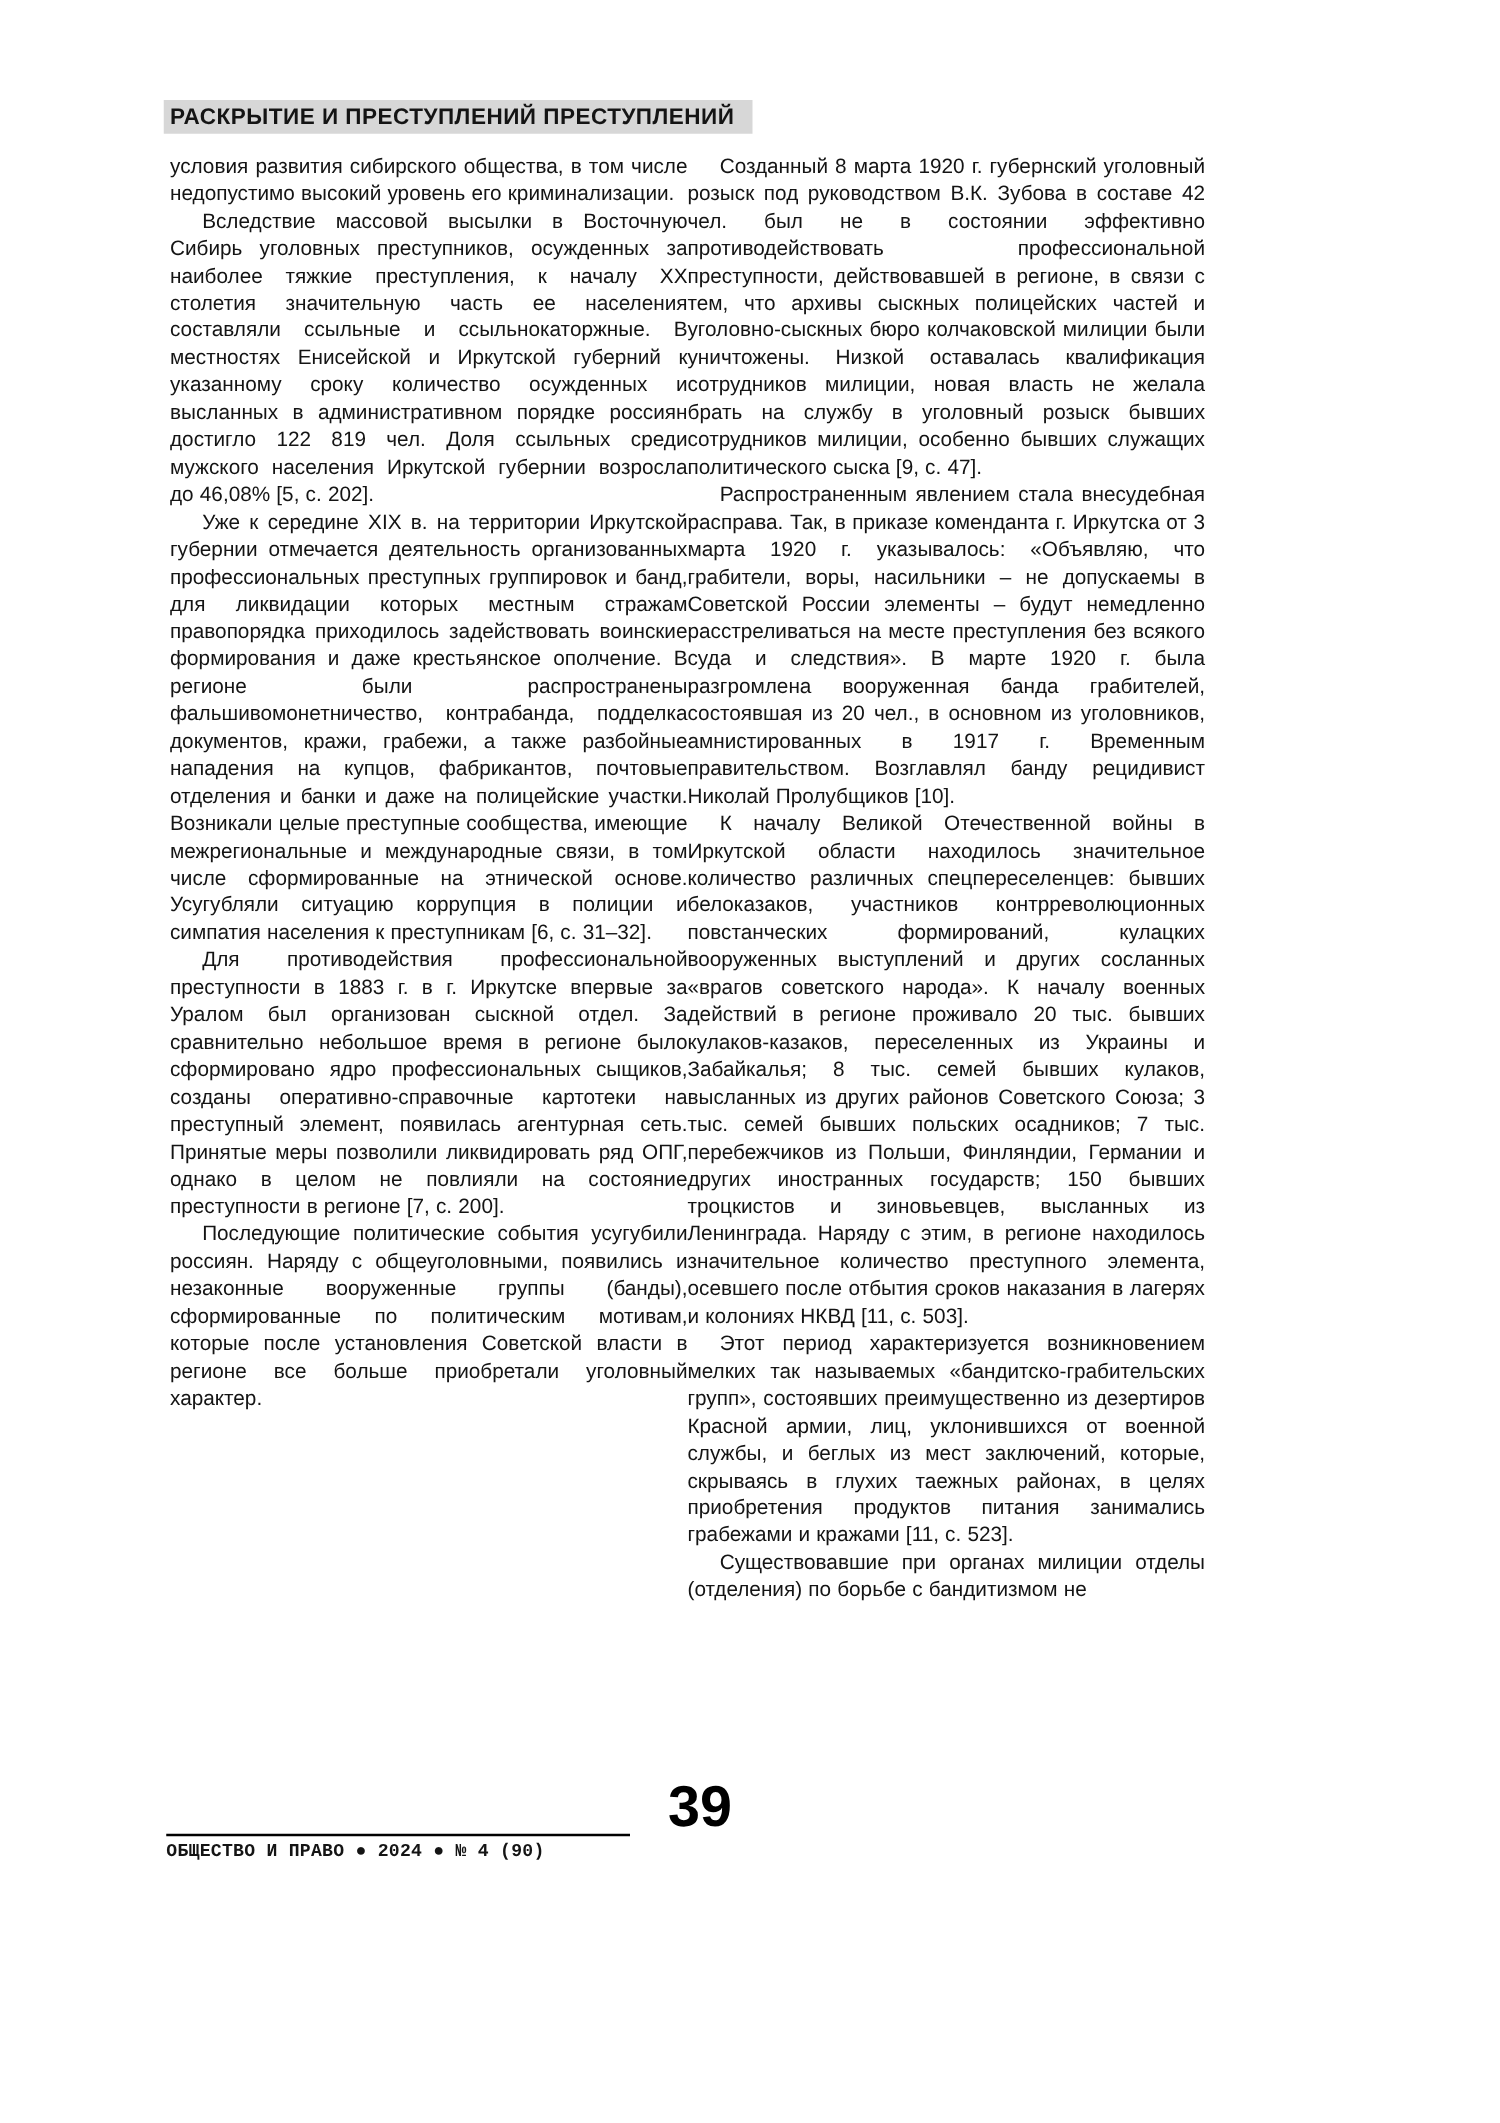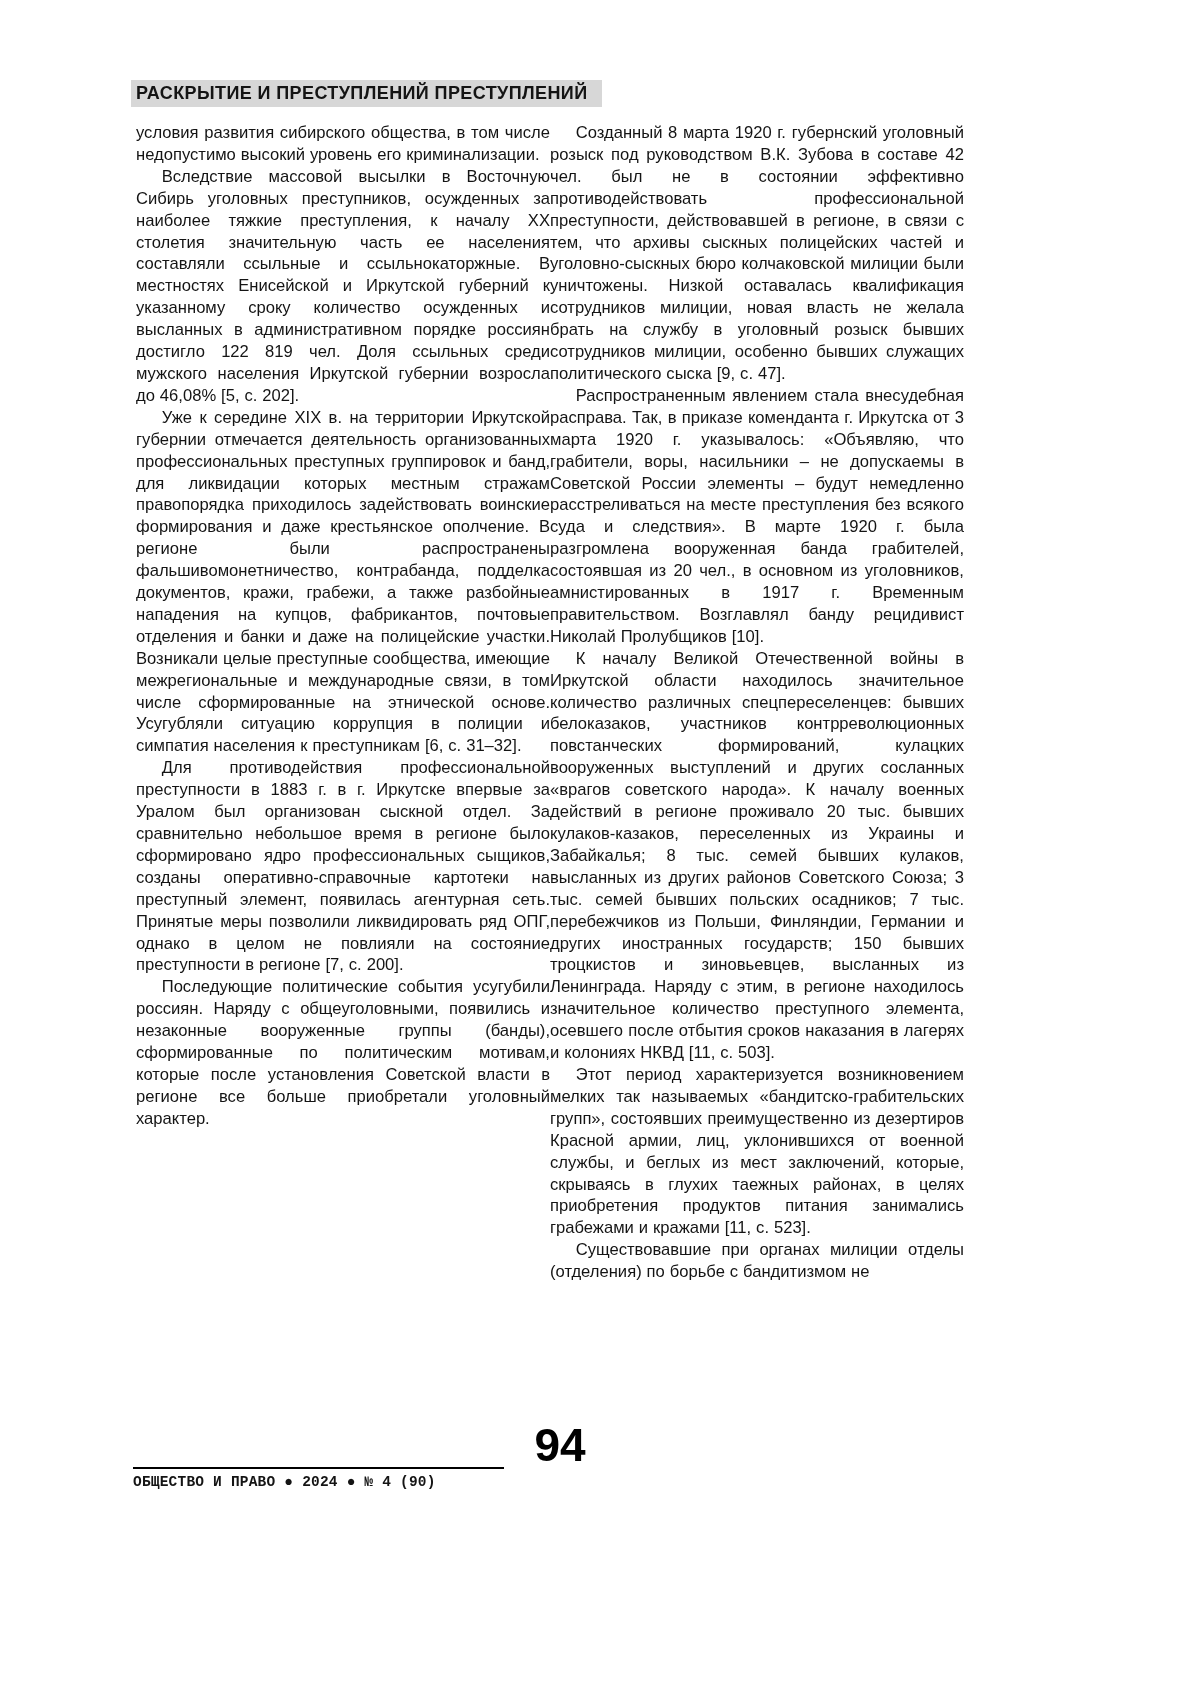--- a/index.html
+++ b/index.html
@@ -99,19 +99,19 @@
     </div>
     <div class="column">
       <p>Созданный 8 марта 1920 г. губернский уголовный розыск под руководством В.К. Зубова в составе 42 чел. был не в состоянии эффективно противодействовать профессиональной преступности, действовавшей в регионе, в связи с тем, что архивы сыскных полицейских частей и уголовно-сыскных бюро колчаковской милиции были уничтожены. Низкой оставалась квалификация сотрудников милиции, новая власть не желала брать на службу в уголовный розыск бывших сотрудников милиции, особенно бывших служащих политического сыска [9, с. 47].</p>
       <p>Распространенным явлением стала внесудебная расправа. Так, в приказе коменданта г. Иркутска от 3 марта 1920 г. указывалось: «Объявляю, что грабители, воры, насильники – не допускаемы в Советской России элементы – будут немедленно расстреливаться на месте преступления без всякого суда и следствия». В марте 1920 г. была разгромлена вооруженная банда грабителей, состоявшая из 20 чел., в основном из уголовников, амнистированных в 1917 г. Временным правительством. Возглавлял банду рецидивист Николай Пролубщиков [10].</p>
       <p>К началу Великой Отечественной войны в Иркутской области находилось значительное количество различных спецпереселенцев: бывших белоказаков, участников контрреволюционных повстанческих формирований, кулацких вооруженных выступлений и других сосланных «врагов советского народа». К началу военных действий в регионе проживало 20 тыс. бывших кулаков-казаков, переселенных из Украины и Забайкалья; 8 тыс. семей бывших кулаков, высланных из других районов Советского Союза; 3 тыс. семей бывших польских осадников; 7 тыс. перебежчиков из Польши, Финляндии, Германии и других иностранных государств; 150 бывших троцкистов и зиновьевцев, высланных из Ленинграда. Наряду с этим, в регионе находилось значительное количество преступного элемента, осевшего после отбытия сроков наказания в лагерях и колониях НКВД [11, с. 503].</p>
       <p>Этот период характеризуется возникновением мелких так называемых «бандитско-грабительских групп», состоявших преимущественно из дезертиров Красной армии, лиц, уклонившихся от военной службы, и беглых из мест заключений, которые, скрываясь в глухих таежных районах, в целях приобретения продуктов питания занимались грабежами и кражами [11, с. 523].</p>
       <p>Существовавшие при органах милиции отделы (отделения) по борьбе с бандитизмом не</p>
     </div>
   </div>
 
-  <div class="page-number">94</div>
+  <div class="page-number">39</div>
 
   <div class="footer-rule"></div>
 
   <div class="footer-text">ОБЩЕСТВО И ПРАВО ● 2024 ● № 4 (90)</div>
 
 </div>
 
 </body></html>

